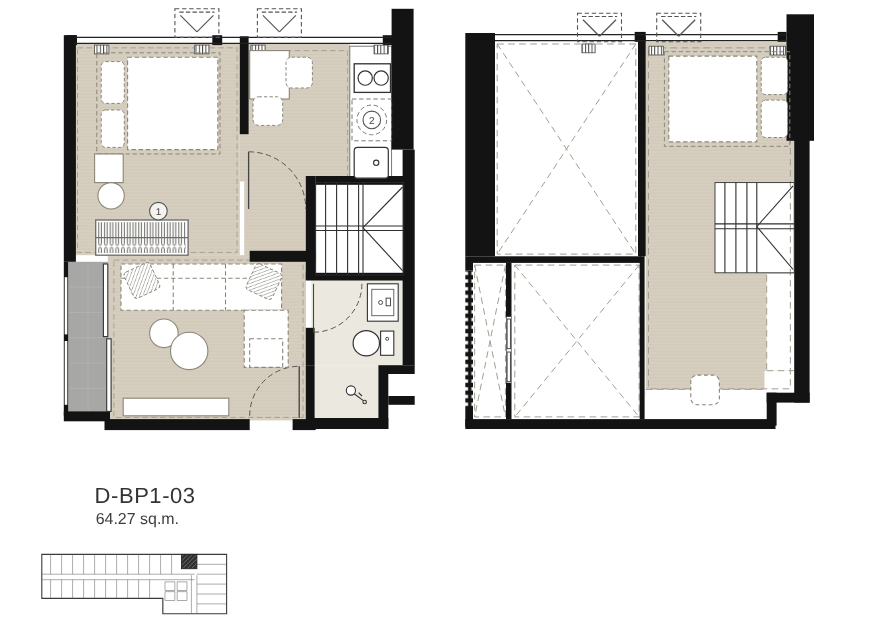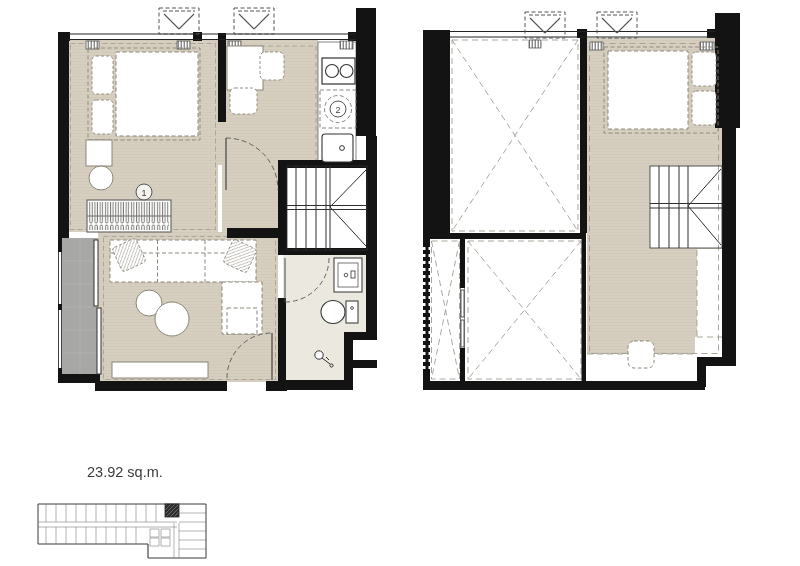--- a/index.html
+++ b/index.html
@@ -362,14 +362,15 @@
       <rect x="112" y="32" width="9" height="8" fill="none"></rect>
           <rect x="123" y="32" width="9" height="8" fill="none"></rect>
       <rect x="112" y="41" width="9" height="8" fill="none"></rect>
           <rect x="123" y="41" width="9" height="8" fill="none"></rect>
       <line x1="110" y1="47" x2="110" y2="61"></line>
     </g>
     <rect x="127" y="7" width="14" height="13" fill="url(#keyhatch)" stroke="#222" stroke-width="0.8"></rect>
   </g>
 </svg>
 
-<div class="label-area">23.92 sq.m.</div>
+<div class="label-code">D-BP1-03</div>
+<div class="label-area">64.27 sq.m.</div>
 </div>
 
 </body></html>

